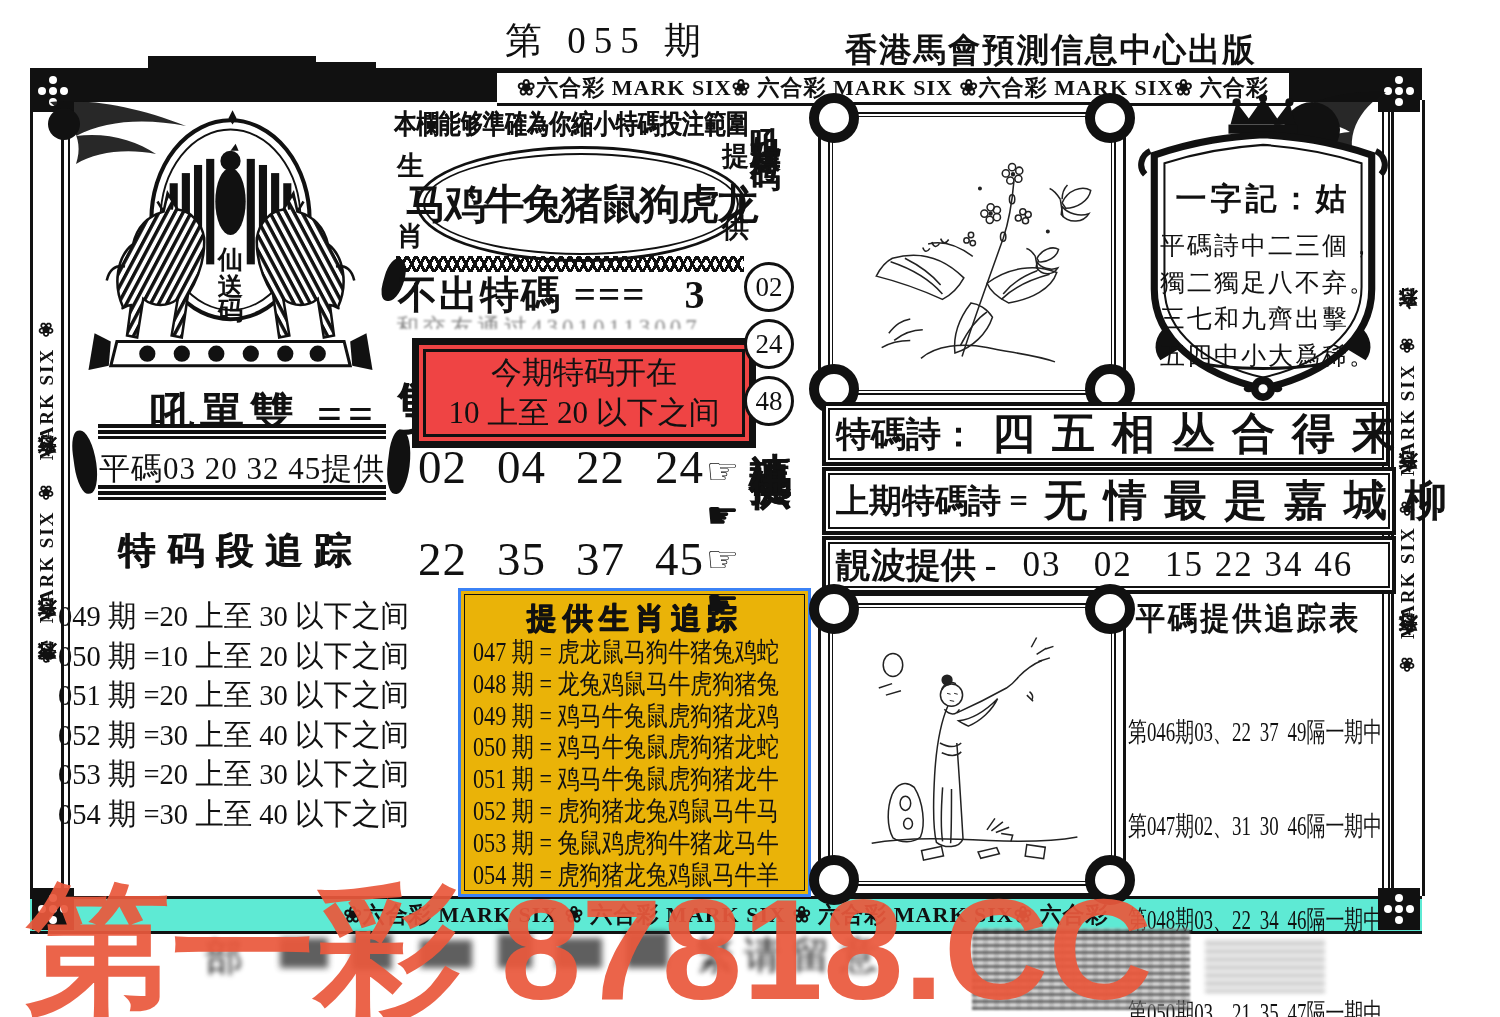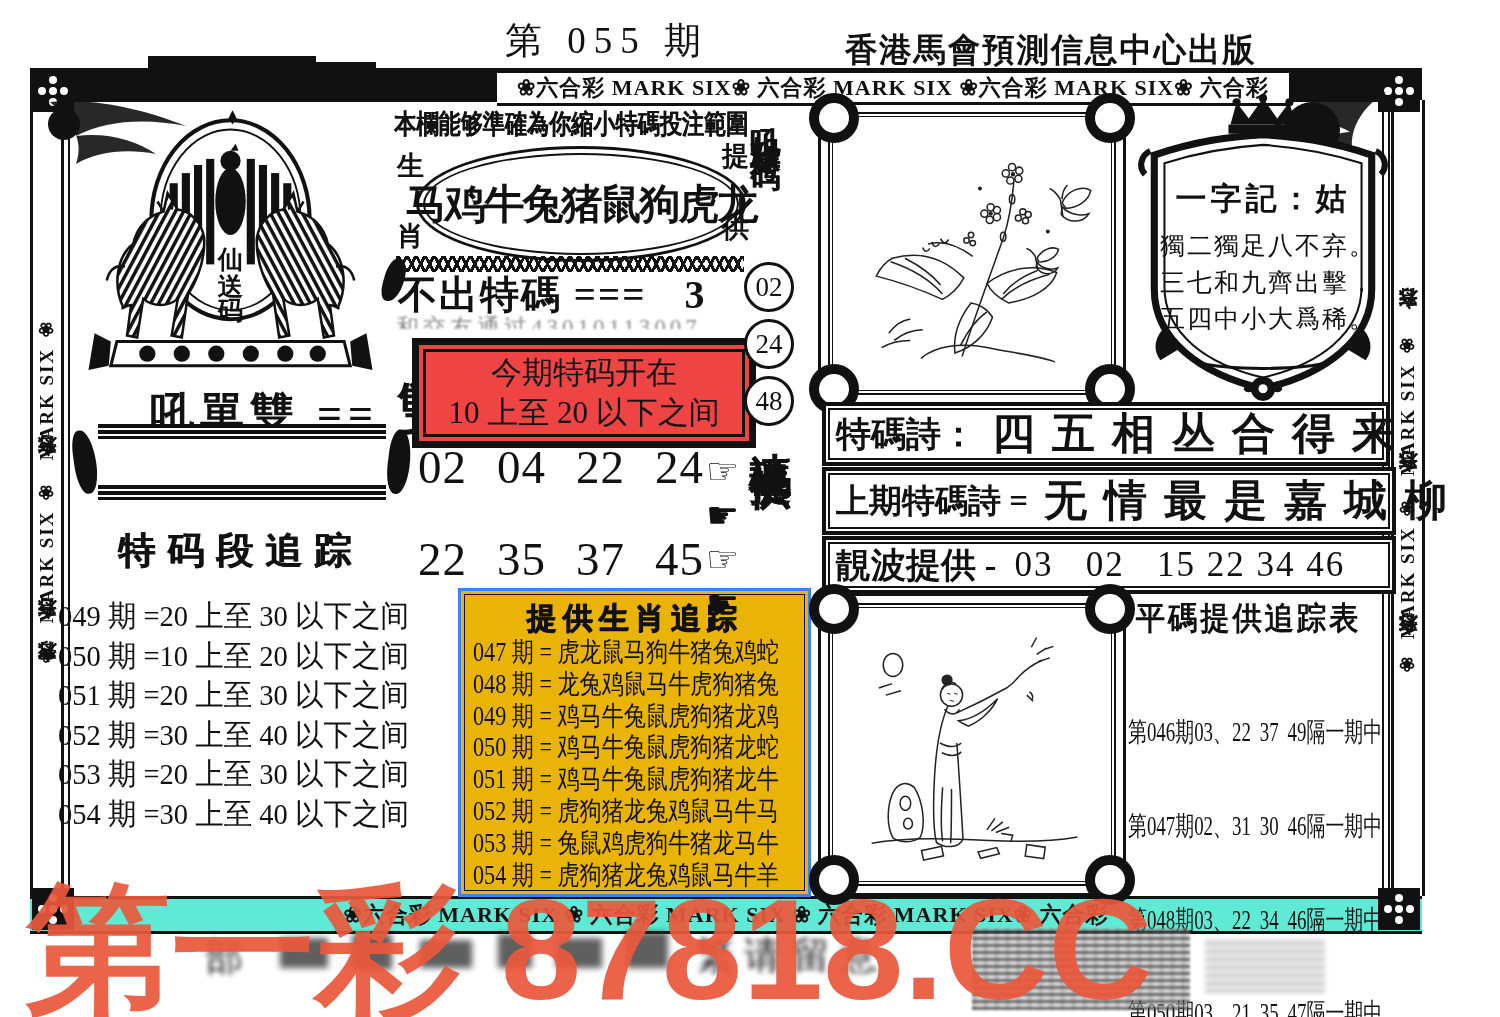--- a/index.html
+++ b/index.html
@@ -106,21 +106,21 @@
 
   
   .prow{left:822px;background:#fff;border:4px solid #111;display:flex;align-items:center;padding:0 10px;white-space:nowrap;}
   .prow:before{content:"";position:absolute;inset:2px;border:2px solid #111;pointer-events:none;}
   .prow1{top:402px;width:540px;height:56px;}
   .prow2{top:467px;width:546px;height:60px;}
   .prow3{top:536px;width:546px;height:50px;}
   .prow .lab1{font-size:35px;font-weight:bold;z-index:1;}
   .prow .big{font-size:43px;font-weight:bold;letter-spacing:17px;margin-left:16px;z-index:1;}
   .prow .lab2{font-size:33px;font-weight:bold;z-index:1;}
-  .prow .nums{font-size:35px;letter-spacing:2px;margin-left:18px;white-space:pre;z-index:1;}
+  .prow .nums{font-size:35px;letter-spacing:2px;margin-left:26px;white-space:pre;z-index:1;}
 
   
   .pingma{left:1128px;top:597px;width:262px;}
   .pingma-title{font-size:32px;font-weight:bold;letter-spacing:3px;text-align:center;white-space:nowrap;
       transform:scaleX(.92);transform-origin:left top;}
   .pingma-rows{margin-top:14px;font-size:27px;line-height:31.2px;white-space:pre;
       transform:scaleX(.70);transform-origin:left top;word-spacing:6px;}
 
   
   .smudge{background:#2a2a2a;filter:blur(3px);opacity:.75;position:absolute;}
@@ -239,20 +239,21 @@
 
   <div class="abs odd-even">
     <span class="lab">吼單雙 ==</span><span class="val">雙</span>
   </div>
 
   <div class="abs scroll-banner">
     <div class="bar bt"></div>
       <div class="bar bb"></div>
     <div class="knob kl"></div>
     <div class="knob kr"></div>
+    <div class="txt">平碼03 20 32 45提供</div>
   </div>
 
   <div class="abs seg-title">特码段追踪</div>
 
   <div class="abs seg-list">
     <div class="row"><span>049 期</span> <span>=20 上至 30 以下之间</span></div>
     <div class="row"><span>050 期</span> <span>=10 上至 20 以下之间</span></div>
     <div class="row"><span>051 期</span> <span>=20 上至 30 以下之间</span></div>
     <div class="row"><span>052 期</span> <span>=30 上至 40 以下之间</span></div>
     <div class="row"><span>053 期</span> <span>=20 上至 30 以下之间</span></div>
@@ -399,20 +400,21 @@
       <path d="M220 232 C232 242 234 256 226 266 L206 254 Z" fill="#111"></path>
       <path d="M60 268 C90 276 160 276 190 268" stroke="#111" stroke-width="3" fill="none"></path>
       <circle cx="125" cy="294" r="12" fill="#111"></circle>
         <circle cx="125" cy="294" r="4.5" fill="#fff"></circle>
       <ellipse cx="111" cy="294" rx="5" ry="3.5" fill="#111"></ellipse>
         <ellipse cx="139" cy="294" rx="5" ry="3.5" fill="#111"></ellipse>
     </svg>
     <div class="shield-text">
       <div class="one-word">一字記：姑</div>
       <div class="poem">
+        <div>平碼詩中二三個，</div>
         <div>獨二獨足八不弃。</div>
         <div>三七和九齊出擊，</div>
         <div>五四中小大爲稀。</div>
       </div>
     </div>
   </div>
 
   <div class="abs prow prow1">
     <span class="lab1">特碼詩：</span>
     <span class="big">四五相丛合得来</span>

